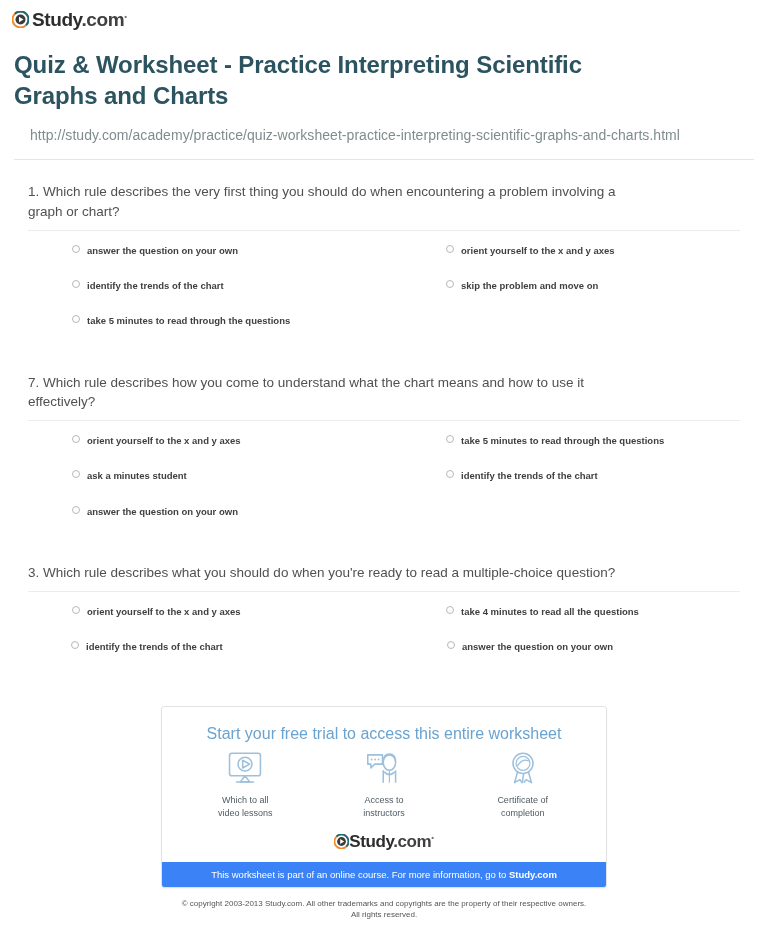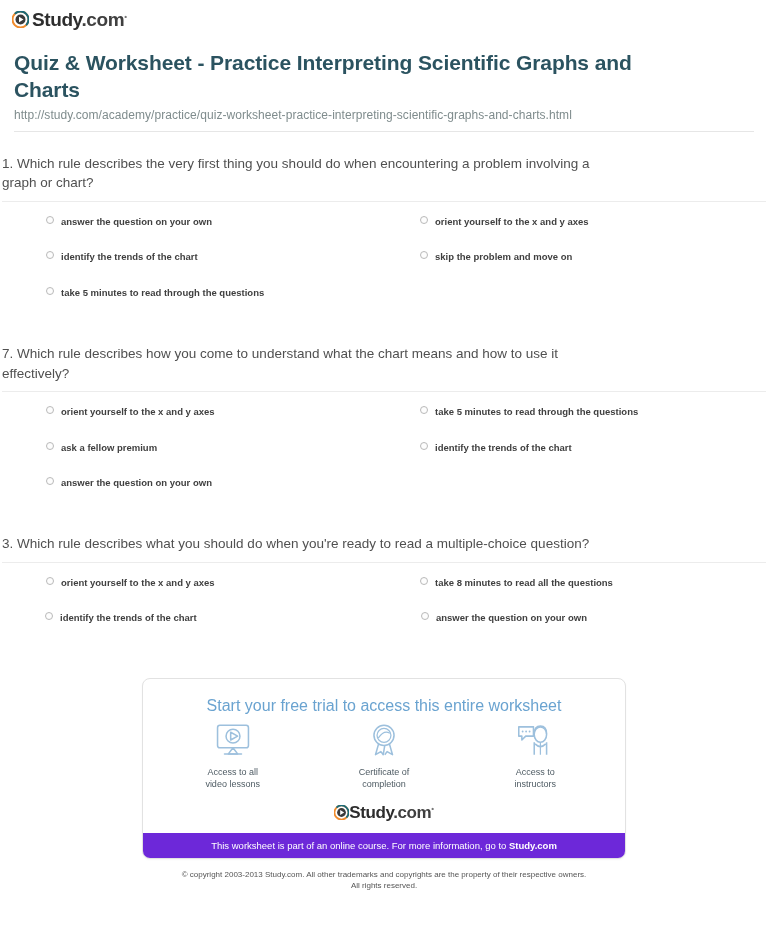--- a/index.html
+++ b/index.html
@@ -45,43 +45,43 @@
     font-size: 8px;
     color: #777;
     vertical-align: super;
   }
 
   
   .title-wrap {
     padding: 18px 14px 0 14px;
   }
   h1.page-title {
-    font-size: 21px;
+    font-size: 24px;
     line-height: 1.28;
     font-weight: bold;
     color: #2b5360;
     margin: 0 0 4px 0;
     max-width: 620px;
     letter-spacing: -0.1px;
   }
   .page-url {
-    font-size: 12px;
+    font-size: 14px;
     color: #7f8c8d;
-    margin: 0;
+    margin: 16px;
     letter-spacing: 0.05px;
   }
   .header-rule {
     border: 0;
     border-top: 1px solid #e6e6e6;
     margin: 9px 0 0 0;
   }
 
   
   .quiz-body {
-    padding: 0 2px;
+    padding: 0 28px;
   }
   .question-block {
     margin-top: 22px;
   }
   .question-text {
     font-size: 13.5px;
     line-height: 1.45;
     color: #505050;
     margin: 0 0 8px 0;
     max-width: 610px;
@@ -124,24 +124,24 @@
   }
   .answer-label { padding-top: 0px; }
 
   
   .promo-wrap {
     margin-top: 30px;
     display: flex;
     justify-content: center;
   }
   .promo-card {
-    width: 484px;
+    width: 446px;
     box-sizing: border-box;
     border: 1px solid #e2e2e2;
-    border-radius: 8px;
+    border-radius: 3px;
     background: #fff;
     padding: 18px 0 0 0;
     box-shadow: 0 1px 2px rgba(0,0,0,0.04);
     overflow: hidden;
   }
   .promo-heading {
     text-align: center;
     font-size: 16px;
     color: #6aa3d0;
     font-weight: normal;
@@ -177,21 +177,21 @@
   }
   .promo-logo-row {
     display: flex;
     justify-content: center;
     align-items: center;
     padding: 4px 0 12px 0;
   }
   .promo-logo-row .logo-word { font-size: 17px; }
   .promo-logo-row .logo-mark { width: 15px; height: 15px; flex-basis: 15px; }
   .promo-banner {
-    background: #6d28d9;
+    background: #3b82f6;
     color: #fff;
     text-align: center;
     font-size: 9.5px;
     padding: 7px 4px;
   }
   .promo-banner b { font-weight: bold; }
 
   
   .copyright {
     text-align: center;
@@ -261,21 +261,21 @@
       <div class="answer col-left">
         <span class="radio"></span>
         <span class="answer-label">orient yourself to the x and y axes</span>
       </div>
       <div class="answer col-right">
         <span class="radio"></span>
         <span class="answer-label">take 5 minutes to read through the questions</span>
       </div>
       <div class="answer col-left">
         <span class="radio"></span>
-        <span class="answer-label">ask a fellow premium</span>
+        <span class="answer-label">ask a minutes student</span>
       </div>
       <div class="answer col-right">
         <span class="radio"></span>
         <span class="answer-label">identify the trends of the chart</span>
       </div>
       <div class="answer col-left">
         <span class="radio"></span>
         <span class="answer-label">answer the question on your own</span>
       </div>
     </div>
@@ -284,21 +284,21 @@
   <div class="question-block">
     <p class="question-text">3. Which rule describes what you should do when you're ready to read a multiple-choice question?</p>
     <hr class="question-rule">
     <div class="answers">
       <div class="answer col-left">
         <span class="radio"></span>
         <span class="answer-label">orient yourself to the x and y axes</span>
       </div>
       <div class="answer col-right">
         <span class="radio"></span>
-        <span class="answer-label">take 8 minutes to read all the questions</span>
+        <span class="answer-label">take 4 minutes to read all the questions</span>
       </div>
       <div class="answer col-right">
         <span class="radio"></span>
         <span class="answer-label">identify the trends of the chart</span>
       </div>
       <div class="answer col-left">
         <span class="radio"></span>
         <span class="answer-label">answer the question on your own</span>
       </div>
     </div>
@@ -316,41 +316,25 @@
         <div class="feature-icon">
           <svg width="38" height="34" viewBox="0 0 48 44">
             <rect x="4" y="3" width="40" height="29" rx="3" fill="none" stroke="#9dc0dd" stroke-width="2"></rect>
             <circle cx="24" cy="17" r="9" fill="none" stroke="#9dc0dd" stroke-width="2"></circle>
             <polygon points="21,12 30,17 21,22" fill="none" stroke="#9dc0dd" stroke-width="2" stroke-linejoin="round"></polygon>
             <path d="M18 40 L24 32 L30 40 Z" fill="none" stroke="#9dc0dd" stroke-width="2" stroke-linejoin="round"></path>
             <line x1="13" y1="40" x2="35" y2="40" stroke="#9dc0dd" stroke-width="2" stroke-linecap="round"></line>
           </svg>
         </div>
         <div class="feature-label">
-          <span>Access to all</span><br>
+          <span>Which to all</span><br>
           <span>video lessons</span>
         </div>
       </div>
 
-
-      <div class="feature">
-        <div class="feature-icon">
-          <svg width="38" height="34" viewBox="0 0 48 44">
-            <circle cx="24" cy="16" r="13" fill="none" stroke="#9dc0dd" stroke-width="2"></circle>
-            <circle cx="24" cy="16" r="9" fill="none" stroke="#9dc0dd" stroke-width="1.6"></circle>
-            <path d="M17 19 Q24 9 31 13" fill="none" stroke="#9dc0dd" stroke-width="1.6" stroke-linecap="round"></path>
-            <path d="M17 27 L13 41 L20 37 L23 41 L25 29" fill="none" stroke="#9dc0dd" stroke-width="2" stroke-linejoin="round"></path>
-            <path d="M31 27 L35 41 L28 37 L25 41" fill="none" stroke="#9dc0dd" stroke-width="2" stroke-linejoin="round"></path>
-          </svg>
-        </div>
-        <div class="feature-label">
-          <span>Certificate of</span><br>
-          <span>completion</span>
-        </div>
-      </div>
 
       <div class="feature">
         <div class="feature-icon">
           <svg width="38" height="34" viewBox="0 0 48 44">
             <path d="M3 5 H22 V17 H12 L7 22 V17 H3 Z" fill="none" stroke="#9dc0dd" stroke-width="2" stroke-linejoin="round"></path>
             <circle cx="8" cy="11" r="1.2" fill="#9dc0dd"></circle>
             <circle cx="12.5" cy="11" r="1.2" fill="#9dc0dd"></circle>
             <circle cx="17" cy="11" r="1.2" fill="#9dc0dd"></circle>
             <ellipse cx="31" cy="15" rx="8" ry="10" fill="none" stroke="#9dc0dd" stroke-width="2"></ellipse>
             <path d="M23 14 Q23 4 31 4 Q39 4 39 14" fill="none" stroke="#9dc0dd" stroke-width="2"></path>
@@ -359,20 +343,36 @@
             <path d="M24 27 Q31 34 38 27" fill="none" stroke="#9dc0dd" stroke-width="2"></path>
             <path d="M31 25 L31 41" fill="none" stroke="#9dc0dd" stroke-width="1.6"></path>
           </svg>
         </div>
         <div class="feature-label">
           <span>Access to</span><br>
           <span>instructors</span>
         </div>
       </div>
 
+      <div class="feature">
+        <div class="feature-icon">
+          <svg width="38" height="34" viewBox="0 0 48 44">
+            <circle cx="24" cy="16" r="13" fill="none" stroke="#9dc0dd" stroke-width="2"></circle>
+            <circle cx="24" cy="16" r="9" fill="none" stroke="#9dc0dd" stroke-width="1.6"></circle>
+            <path d="M17 19 Q24 9 31 13" fill="none" stroke="#9dc0dd" stroke-width="1.6" stroke-linecap="round"></path>
+            <path d="M17 27 L13 41 L20 37 L23 41 L25 29" fill="none" stroke="#9dc0dd" stroke-width="2" stroke-linejoin="round"></path>
+            <path d="M31 27 L35 41 L28 37 L25 41" fill="none" stroke="#9dc0dd" stroke-width="2" stroke-linejoin="round"></path>
+          </svg>
+        </div>
+        <div class="feature-label">
+          <span>Certificate of</span><br>
+          <span>completion</span>
+        </div>
+      </div>
+
     </div>
 
     <div class="promo-logo-row">
       <span class="logo-mark">
         <svg width="15" height="15" viewBox="0 0 34 34">
           <circle cx="17" cy="17" r="16" fill="none" stroke="#f08b2c" stroke-width="4"></circle>
           <circle cx="17" cy="17" r="16" fill="none" stroke="#1b6b7a" stroke-width="4" stroke-dasharray="50 101" transform="rotate(-135 17 17)"></circle>
           <circle cx="17" cy="17" r="10" fill="#3b3b3b"></circle>
           <polygon points="14,11.5 23,17 14,22.5" fill="#ffffff"></polygon>
         </svg>

